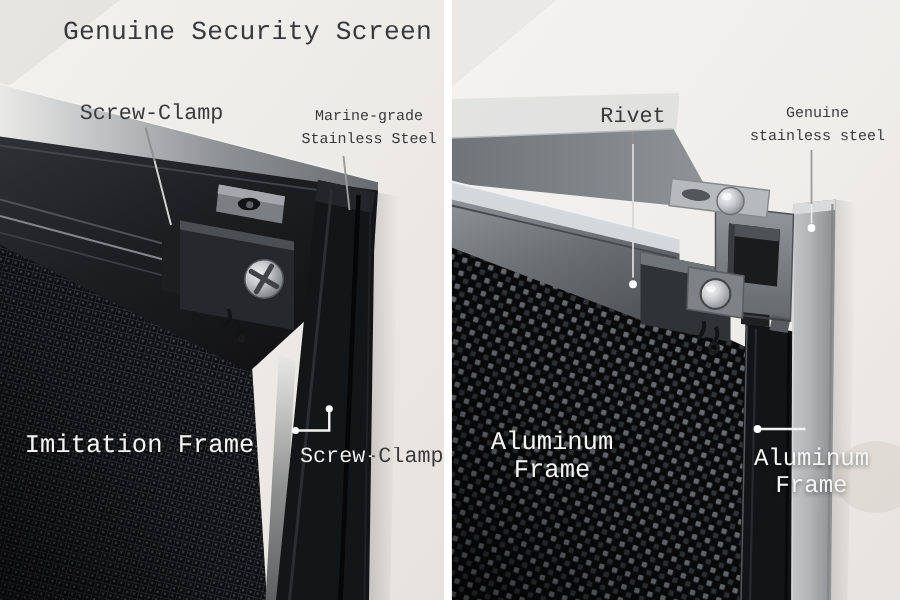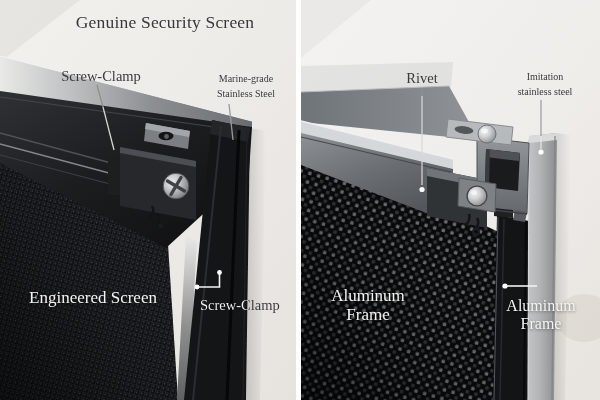--- a/index.html
+++ b/index.html
@@ -1,18 +1,18 @@
 <!DOCTYPE html>
 <html><head>
 <meta charset="utf-8">
 <style>
   html,body{margin:0;padding:0;background:#ccc;}
   .stage{
     position:relative;width:600px;height:400px;overflow:hidden;
-    font-family:Liberation Serif, serif;background:#fff;
+    font-family:Liberation Mono, monospace;background:#fff;
   }
   .panel{position:absolute;top:0;height:400px;overflow:hidden;}
   .panel-left{left:0;width:296px;}
   .panel-right{left:301px;width:299px;}
   .panel svg{display:block;}
   .divider{position:absolute;top:0;left:296px;width:5px;height:400px;background:#fff;z-index:3;}
   .leaders{position:absolute;inset:0;z-index:4;pointer-events:none;}
   .lbl{position:absolute;z-index:5;white-space:nowrap;color:#3a3a3c;line-height:1.1;}
   .lbl.center{transform:translateX(-50%);text-align:center;}
   .title{font-size:17.5px;font-weight:500;letter-spacing:.2px;color:#36393d;}
@@ -288,28 +288,28 @@
 
   <div class="lbl center title" style="left:165px;top:13px;">Genuine Security Screen</div>
 
   <div class="lbl center callout" style="left:101px;top:69px;">Screw-Clamp</div>
 
   <div class="lbl center callout-sm" style="left:246px;top:71px;">
     <div>Marine-grade</div>
     <div>Stainless Steel</div>
   </div>
 
-  <div class="lbl center big light" style="left:93px;top:288px;">Engineered Screen</div>
+  <div class="lbl center big light" style="left:93px;top:288px;">Imitation Frame</div>
 
   <div class="lbl twotone" style="left:200px;top:298px;">Screw-Clamp</div>
 
   <div class="lbl center callout" style="left:422px;top:71px;text-align:center;">Rivet</div>
 
   <div class="lbl center callout-sm" style="left:545px;top:69px;">
-    <div>Imitation</div>
+    <div>Genuine</div>
     <div>stainless steel</div>
   </div>
 
   <div class="lbl center big light" style="left:368px;top:286px;">
     <div>Aluminum</div>
     <div>Frame</div>
   </div>
 
   <div class="lbl center big-sm light" style="left:541px;top:297px;">
     <div>Aluminum</div>

